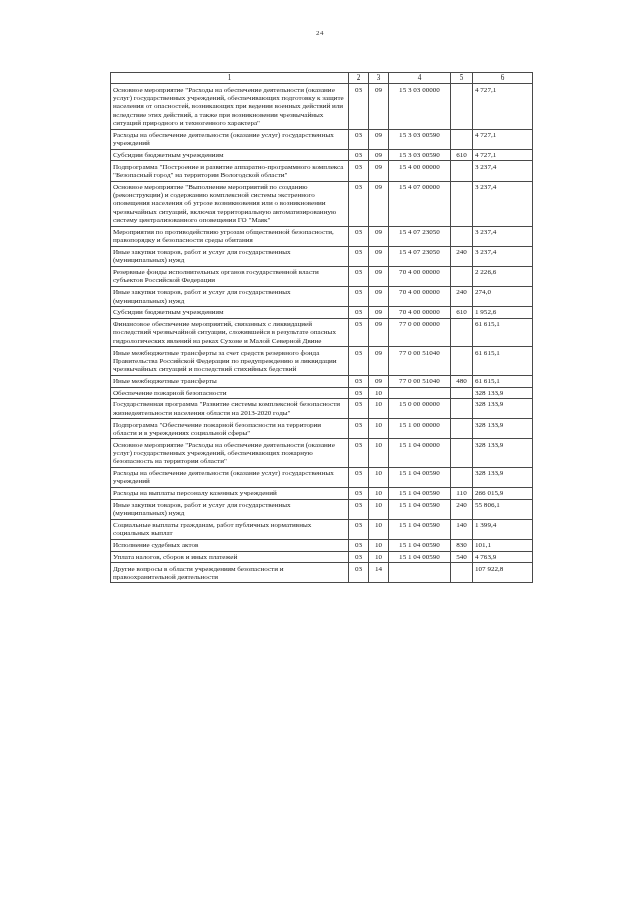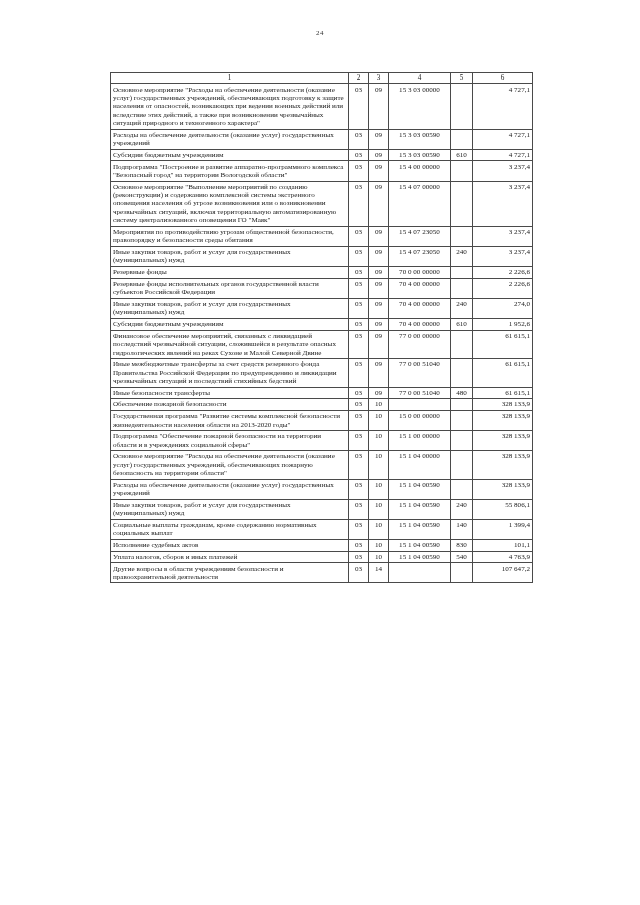--- a/index.html
+++ b/index.html
@@ -55,21 +55,20 @@
   col.c3 { width: 20px; }
   col.c4 { width: 62px; }
   col.c5 { width: 22px; }
   col.c6 { width: 60px; }
 
   td.num-center {
     text-align: center;
     white-space: nowrap;
   }
   td.amount {
-    text-align: right;
     padding-right: 4px;
     white-space: nowrap;
     margin-left: 14px;
   }
   tr.head td {
     text-align: center;
     font-size: 7.2px;
     padding-top: 1px;
     padding-bottom: 1px;
   }
@@ -154,28 +153,20 @@
           </tr>
           <tr>
             <td class="desc">Иные закупки товаров, работ и услуг для государственных (муниципальных) нужд</td>
             <td class="num-center">03</td>
             <td class="num-center">09</td>
             <td class="num-center">15 4 07 23050</td>
             <td class="num-center">240</td>
             <td class="amount">3 237,4</td>
           </tr>
           <tr>
-            <td class="desc">Резервные фонды</td>
-            <td class="num-center">03</td>
-            <td class="num-center">09</td>
-            <td class="num-center">70 0 00 00000</td>
-            <td class="num-center"></td>
-            <td class="amount">2 226,6</td>
-          </tr>
-          <tr>
             <td class="desc">Резервные фонды исполнительных органов государственной власти субъектов Российской Федерации</td>
             <td class="num-center">03</td>
             <td class="num-center">09</td>
             <td class="num-center">70 4 00 00000</td>
             <td class="num-center"></td>
             <td class="amount">2 226,6</td>
           </tr>
           <tr>
             <td class="desc">Иные закупки товаров, работ и услуг для государственных (муниципальных) нужд</td>
             <td class="num-center">03</td>
@@ -202,21 +193,21 @@
           </tr>
           <tr>
             <td class="desc">Иные межбюджетные трансферты за счет средств резервного фонда Правительства Российской Федерации по предупреждению и ликвидации чрезвычайных ситуаций и последствий стихийных бедствий</td>
             <td class="num-center">03</td>
             <td class="num-center">09</td>
             <td class="num-center">77 0 00 51040</td>
             <td class="num-center"></td>
             <td class="amount">61 615,1</td>
           </tr>
           <tr>
-            <td class="desc">Иные безопасности трансферты</td>
+            <td class="desc">Иные межбюджетные трансферты</td>
             <td class="num-center">03</td>
             <td class="num-center">09</td>
             <td class="num-center">77 0 00 51040</td>
             <td class="num-center">480</td>
             <td class="amount">61 615,1</td>
           </tr>
           <tr>
             <td class="desc">Обеспечение пожарной безопасности</td>
             <td class="num-center">03</td>
             <td class="num-center">10</td>
@@ -250,29 +241,37 @@
           </tr>
           <tr>
             <td class="desc">Расходы на обеспечение деятельности (оказание услуг) государственных учреждений</td>
             <td class="num-center">03</td>
             <td class="num-center">10</td>
             <td class="num-center">15 1 04 00590</td>
             <td class="num-center"></td>
             <td class="amount">328 133,9</td>
           </tr>
           <tr>
+            <td class="desc">Расходы на выплаты персоналу казенных учреждений</td>
+            <td class="num-center">03</td>
+            <td class="num-center">10</td>
+            <td class="num-center">15 1 04 00590</td>
+            <td class="num-center">110</td>
+            <td class="amount">266 015,9</td>
+          </tr>
+          <tr>
             <td class="desc">Иные закупки товаров, работ и услуг для государственных (муниципальных) нужд</td>
             <td class="num-center">03</td>
             <td class="num-center">10</td>
             <td class="num-center">15 1 04 00590</td>
             <td class="num-center">240</td>
             <td class="amount">55 806,1</td>
           </tr>
           <tr>
-            <td class="desc">Социальные выплаты гражданам, кроме содержанию нормативных социальных выплат</td>
+            <td class="desc">Социальные выплаты гражданам, работ публичных нормативных социальных выплат</td>
             <td class="num-center">03</td>
             <td class="num-center">10</td>
             <td class="num-center">15 1 04 00590</td>
             <td class="num-center">140</td>
             <td class="amount">1 399,4</td>
           </tr>
           <tr>
             <td class="desc">Исполнение судебных актов</td>
             <td class="num-center">03</td>
             <td class="num-center">10</td>
@@ -287,19 +286,19 @@
             <td class="num-center">15 1 04 00590</td>
             <td class="num-center">540</td>
             <td class="amount">4 763,9</td>
           </tr>
           <tr>
             <td class="desc">Другие вопросы в области учреждениям безопасности и правоохранительной деятельности</td>
             <td class="num-center">03</td>
             <td class="num-center">14</td>
             <td class="num-center"></td>
             <td class="num-center"></td>
-            <td class="amount">107 647,2</td>
+            <td class="amount">107 922,8</td>
           </tr>
         </tbody>
     </table>
   </div>
 
 </div>
 
 </body></html>

